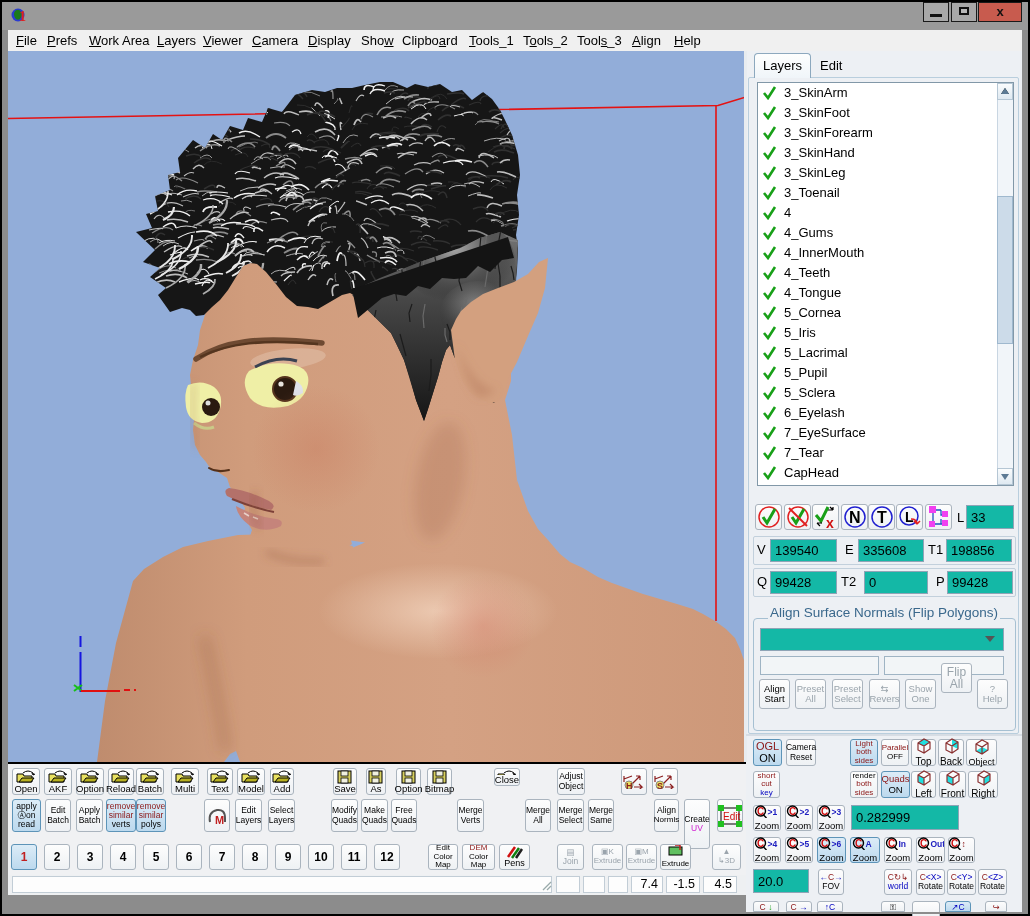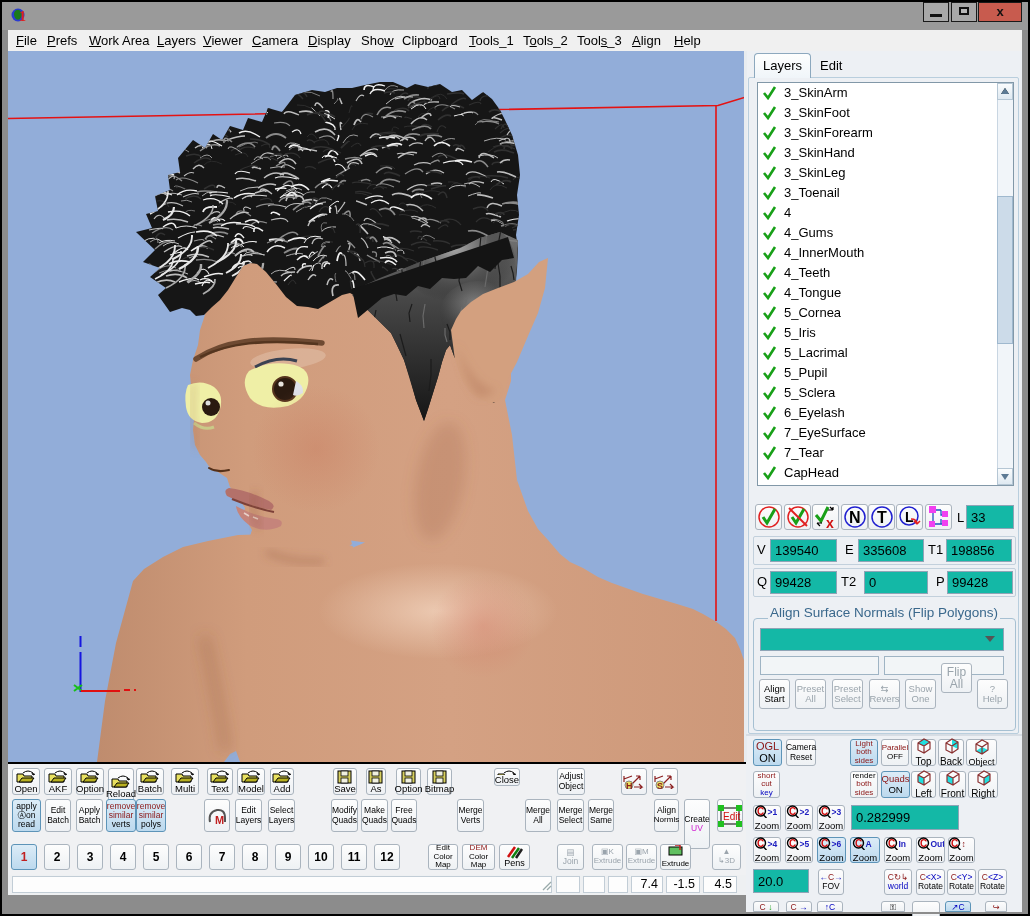--- a/index.html
+++ b/index.html
@@ -1239,21 +1239,21 @@
     <div class="btn" style="left:44px;top:768px;width:28px;height:27px;font-size:9.5px"><svg width="22" height="15">
         <path d="M2,13 L2,5 L8,5 L9,7 L17,7 L17,13 Z" fill="#e8e060" stroke="#000" stroke-width="1"></path>
         <path d="M4,13 L7,9 L19,9 L16,13 Z" fill="#b8b020" stroke="#000" stroke-width="1"></path>
         <path d="M8,4 q5,-4 10,0 l1,2 M18,6 l2,-1 M18,6 l-1,-2" stroke="#000" stroke-width="1" fill="none"></path>
       </svg>AKF</div>
     <div class="btn" style="left:76px;top:768px;width:28px;height:27px;font-size:9.5px"><svg width="22" height="15">
         <path d="M2,13 L2,5 L8,5 L9,7 L17,7 L17,13 Z" fill="#e8e060" stroke="#000" stroke-width="1"></path>
         <path d="M4,13 L7,9 L19,9 L16,13 Z" fill="#b8b020" stroke="#000" stroke-width="1"></path>
         <path d="M8,4 q5,-4 10,0 l1,2 M18,6 l2,-1 M18,6 l-1,-2" stroke="#000" stroke-width="1" fill="none"></path>
       </svg>Option</div>
-    <div class="btn" style="left:108px;top:768px;width:26px;height:37px;font-size:9.5px"><svg width="22" height="15">
+    <div class="btn" style="left:108px;top:768px;width:26px;height:27px;font-size:9.5px"><svg width="22" height="15">
         <path d="M2,13 L2,5 L8,5 L9,7 L17,7 L17,13 Z" fill="#e8e060" stroke="#000" stroke-width="1"></path>
         <path d="M4,13 L7,9 L19,9 L16,13 Z" fill="#b8b020" stroke="#000" stroke-width="1"></path>
         <path d="M8,4 q5,-4 10,0 l1,2 M18,6 l2,-1 M18,6 l-1,-2" stroke="#000" stroke-width="1" fill="none"></path>
       </svg>Reload</div>
     <div class="btn" style="left:136px;top:768px;width:28px;height:27px;font-size:9.5px"><svg width="22" height="15">
         <path d="M2,13 L2,5 L8,5 L9,7 L17,7 L17,13 Z" fill="#e8e060" stroke="#000" stroke-width="1"></path>
         <path d="M4,13 L7,9 L19,9 L16,13 Z" fill="#b8b020" stroke="#000" stroke-width="1"></path>
         <path d="M8,4 q5,-4 10,0 l1,2 M18,6 l2,-1 M18,6 l-1,-2" stroke="#000" stroke-width="1" fill="none"></path>
       </svg>Batch</div>
     <div class="btn" style="left:171px;top:768px;width:28px;height:27px;font-size:9.5px"><svg width="22" height="15">

